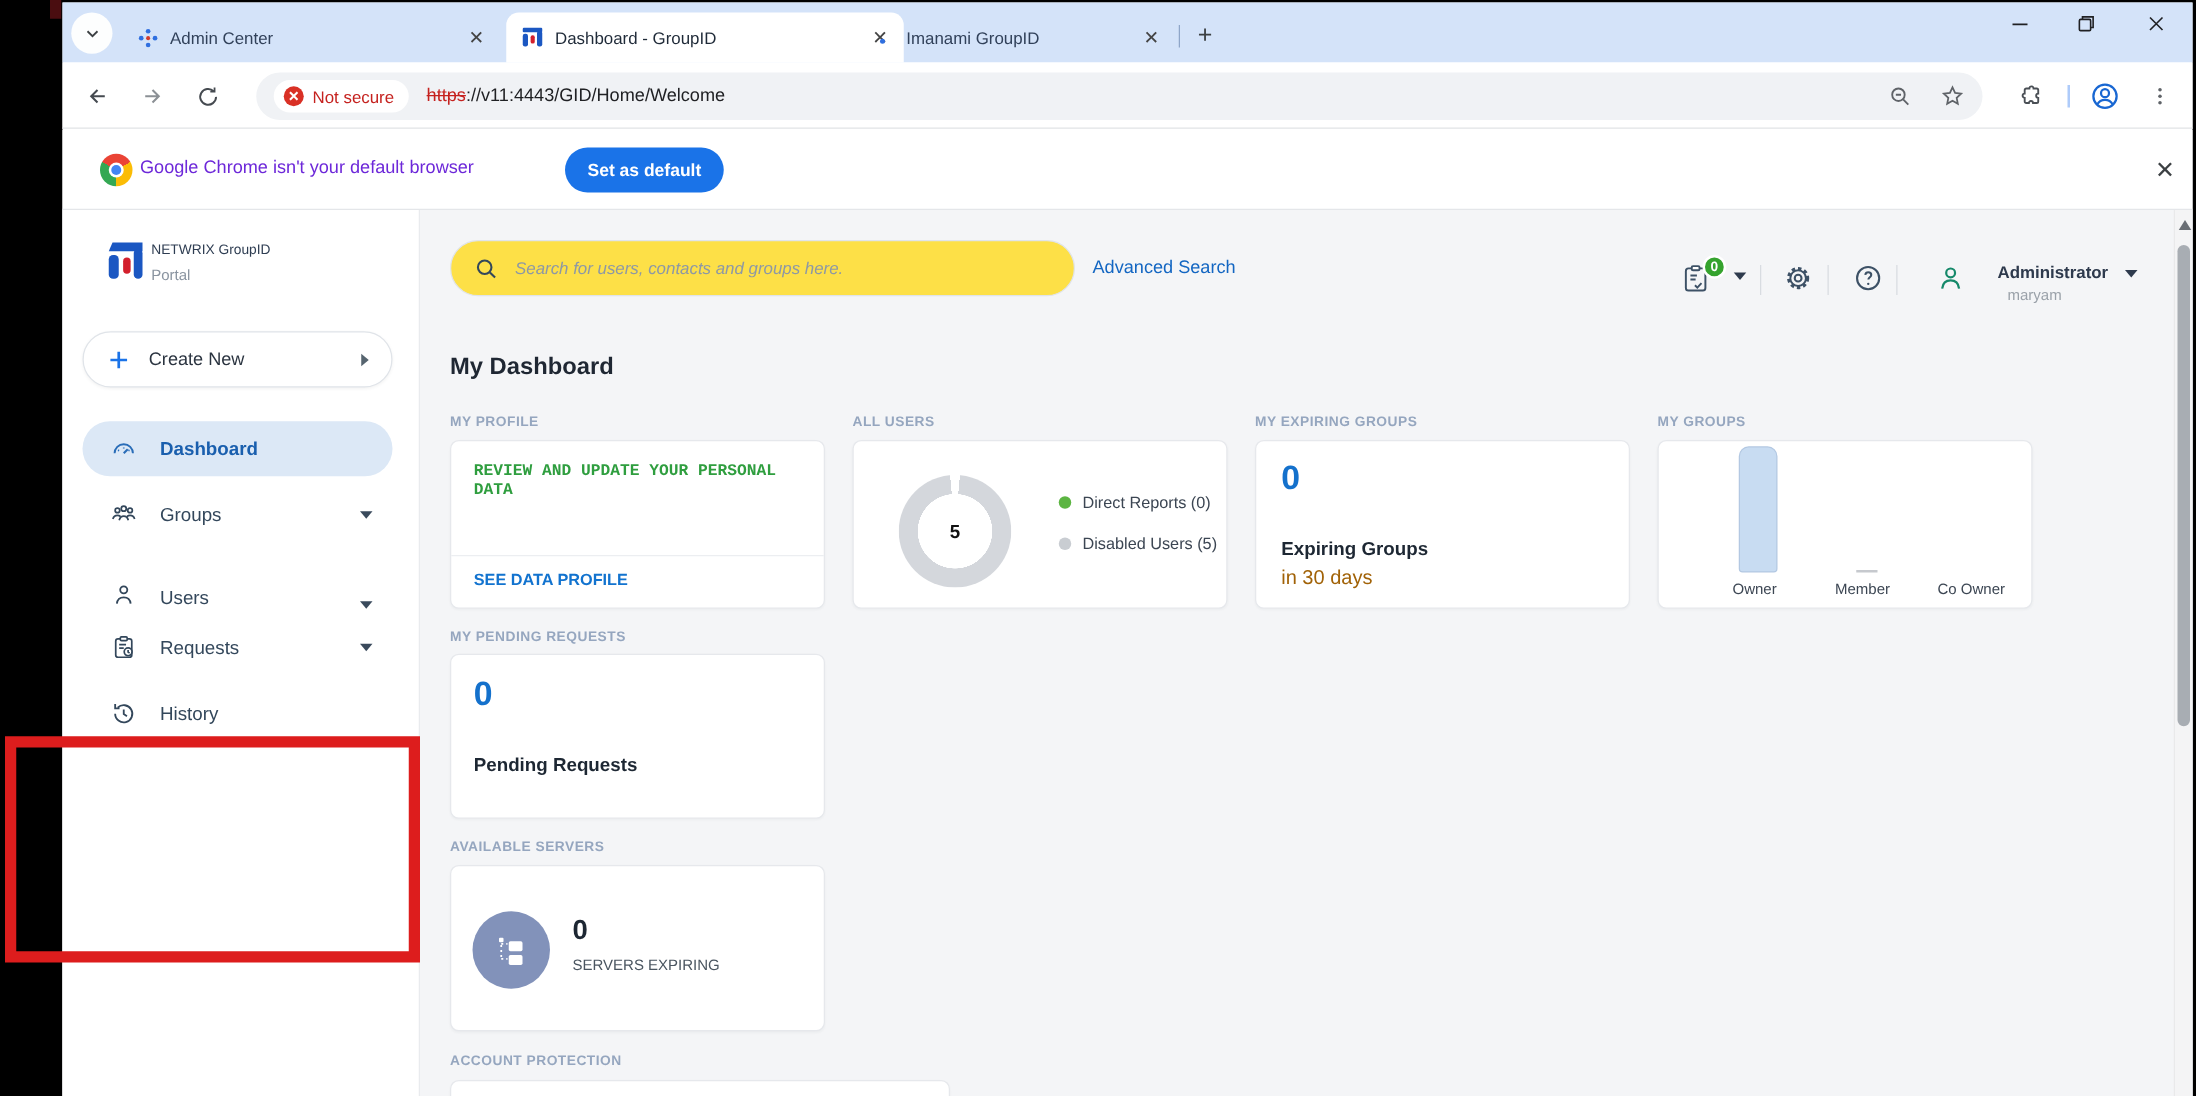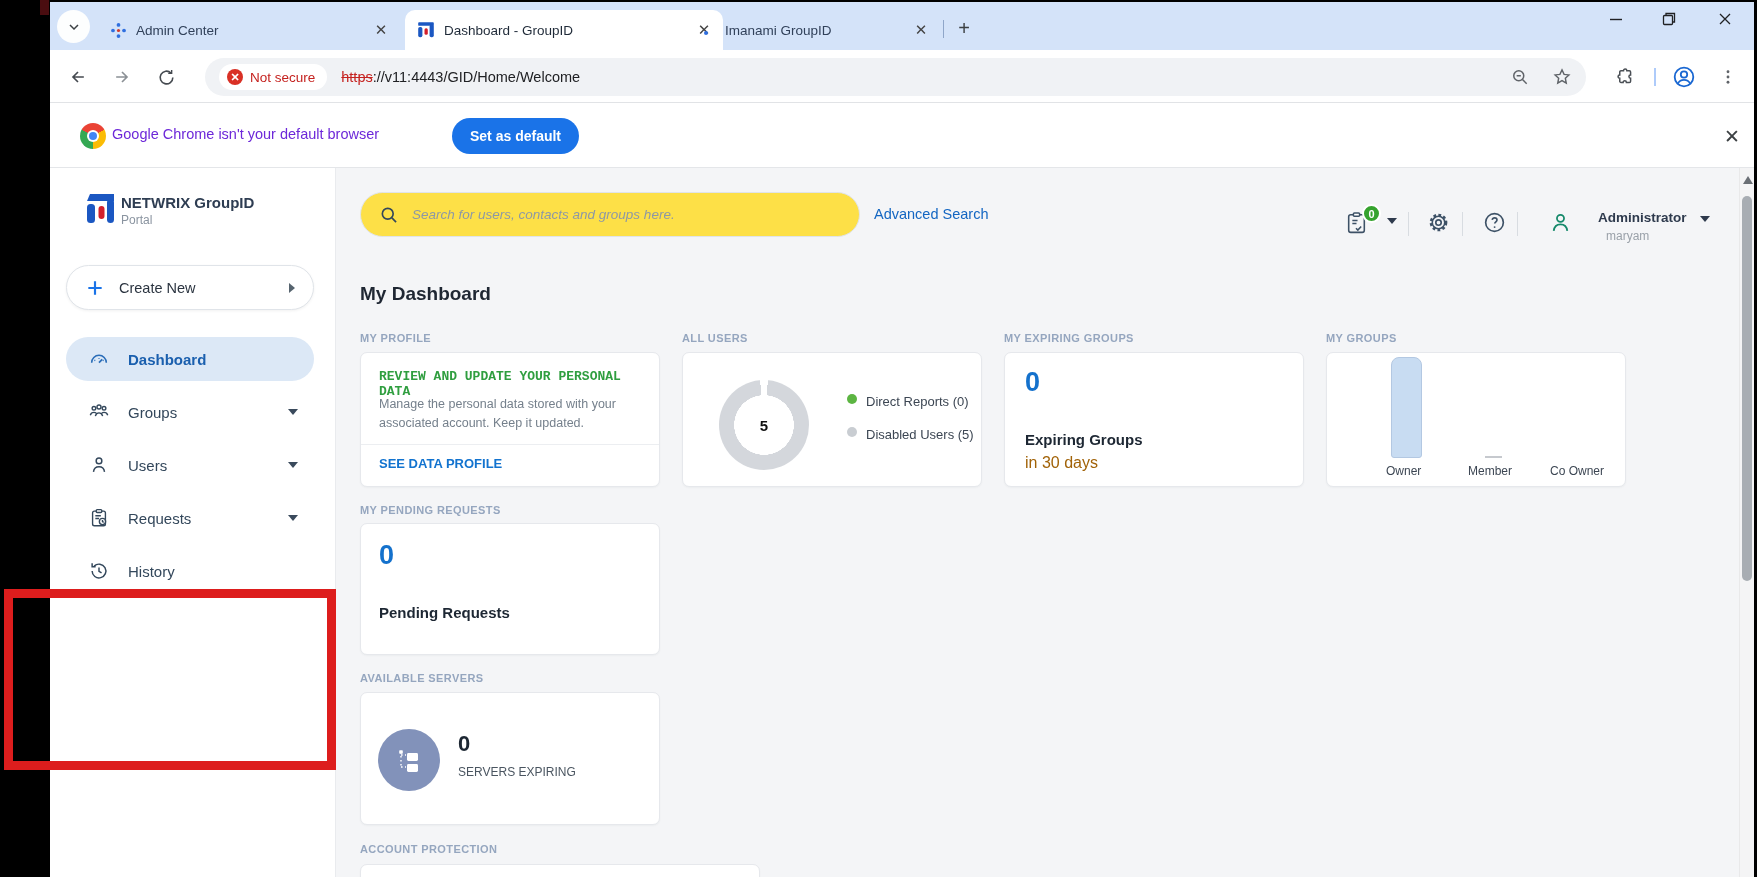--- a/index.html
+++ b/index.html
@@ -51,21 +51,21 @@
   .infomsg { position:absolute; left:62px; top:22px; font-size:14.5px; color:#6d28d9; }
   .infobtn { position:absolute; left:402px; top:14px; height:36px; padding:0 18px; background:#1a73e8;
     color:#fff; font-size:14px; font-weight:bold; border-radius:18px; display:flex; align-items:center; }
   .infoclose { position:absolute; left:1668px; top:18px; width:28px; height:28px; display:flex;
     align-items:center; justify-content:center; color:#3c4043; font-size:19px; }
 
   
   .portal { position:absolute; left:0; top:166px; right:0; bottom:0; background:#f4f5f7; }
   .sidebar { position:absolute; left:0; top:0; width:286px; bottom:0; background:#fff;
     border-right:1px solid #e9ebee; }
-  .brand-title { position:absolute; left:71px; top:26px; font-size:15px; font-weight:bold; color:#2e3d52; }
+  .brand-title { position:absolute; left:71px; top:26px; font-size:11px; font-weight:normal; color:#2e3d52; }
   .brand-sub { position:absolute; left:71px; top:45px; font-size:12px; color:#8a94a0; }
   .createbtn { position:absolute; left:16px; top:97px; width:248px; height:45px; background:#fff;
     border:1px solid #e0e4e9; border-radius:23px; box-shadow:0 1px 3px rgba(0,0,0,.06);
     display:flex; align-items:center; padding:0 18px; gap:14px; }
   .createbtn .clabel { font-size:14.5px; color:#2b3440; }
   .navitem { position:absolute; left:16px; width:248px; height:44px; display:flex; align-items:center;
     padding:0 16px 0 22px; gap:18px; color:#33475b; font-size:15px; border-radius:22px; }
   .navitem.active { background:#dce8f6; color:#1a5fae; font-weight:bold; }
   .caret-r { width:0; height:0; border-left:6px solid #56646f; border-top:5px solid transparent;
     border-bottom:5px solid transparent; margin-left:auto; }
@@ -98,21 +98,21 @@
   .bignum { position:absolute; font-size:27px; font-weight:bold; color:#1471cc; }
   .cardhead { position:absolute; font-size:15px; font-weight:bold; color:#1d2733; }
   .cardsub { position:absolute; font-size:16px; color:#a16207; }
 
   .donut { position:absolute; left:36px; top:27px; width:90px; height:90px; border-radius:50%;
     background:
       radial-gradient(closest-side, #fff 0 66%, transparent 66.5% 100%),
       conic-gradient(#fff 0 5deg, #d4d7dc 5deg 355deg, #fff 355deg 360deg);
     display:flex; align-items:center; justify-content:center; }
   .donutnum { font-size:15px; font-weight:bold; color:#111; }
-  .legendrow { position:absolute; left:164px; display:flex; gap:9px;
+  .legendrow { position:absolute; left:164px; display:flex; align-items:center; gap:9px;
     font-size:13px; color:#3c4653; }
   .ldot { width:10px; height:10px; border-radius:50%; }
 
   .gbar { position:absolute; left:64px; top:4px; width:31px; height:101px; background:#c8dcf2;
     border:1px solid #b3c8e2; border-radius:8px 8px 3px 3px; }
   .gdash { position:absolute; left:158px; top:103px; width:17px; height:2px; background:#c6c9ce; }
   .gcat { position:absolute; top:111px; font-size:12px; color:#3c4653; }
 
   .srvcircle { position:absolute; left:17px; top:36px; width:62px; height:62px; border-radius:50%;
     background:#8292ba; display:flex; align-items:center; justify-content:center; }
@@ -297,21 +297,21 @@
           <svg width="22" height="22" viewBox="0 0 24 24" fill="none" stroke="#33475b" stroke-width="1.5">
               <circle cx="6.5" cy="8" r="2"></circle>
               <circle cx="17.5" cy="8" r="2"></circle>
               <circle cx="12" cy="6.5" r="2.2"></circle>
               <path d="M2.5 15.5c.6-2 2-3.1 4-3.1 1 0 1.9.3 2.6.9M21.5 15.5c-.6-2-2-3.1-4-3.1-1 0-1.9.3-2.6.9M8 16.5c.7-2.3 2.2-3.5 4-3.5s3.3 1.2 4 3.5"></path>
             </svg>
           <span>Groups</span>
           <span class="caret-d"></span>
         </div>
 
-        <div class="navitem" style="top:275px;">
+        <div class="navitem" style="top:275px;align-items:flex-end;">
           <svg width="22" height="22" viewBox="0 0 24 24" fill="none" stroke="#33475b" stroke-width="1.6">
               <circle cx="12" cy="7.5" r="3.1"></circle>
               <path d="M6 19.5c.4-3.5 2.8-5.5 6-5.5s5.6 2 6 5.5"></path>
             </svg>
           <span>Users</span>
           <span class="caret-d"></span>
         </div>
 
         <div class="navitem" style="top:328px;">
           <svg width="22" height="22" viewBox="0 0 24 24" fill="none" stroke="#33475b" stroke-width="1.5">
@@ -386,21 +386,20 @@
 
         <div class="pagetitle">My Dashboard</div>
 
         <div class="seclabel" style="left:24px; top:164px;">MY PROFILE</div>
         <div class="seclabel" style="left:346px; top:164px;">ALL USERS</div>
         <div class="seclabel" style="left:668px; top:164px;">MY EXPIRING GROUPS</div>
         <div class="seclabel" style="left:990px; top:164px;">MY GROUPS</div>
 
         <div class="card" style="left:24px; top:184px; width:300px; height:135px;">
           <div class="greentitle">REVIEW AND UPDATE YOUR PERSONAL DATA</div>
-          <div class="cardbody">Manage the personal data stored with your associated account. Keep it updated.</div>
           <div class="carddiv"></div>
           <a class="cardlink">SEE DATA PROFILE</a>
         </div>
 
         <div class="card" style="left:346px; top:184px; width:300px; height:135px;">
           <div class="donut">
             <span class="donutnum">5</span>
           </div>
           <div class="legendrow" style="top:41px;">
             <span class="ldot" style="background:#5cb542;"></span>

